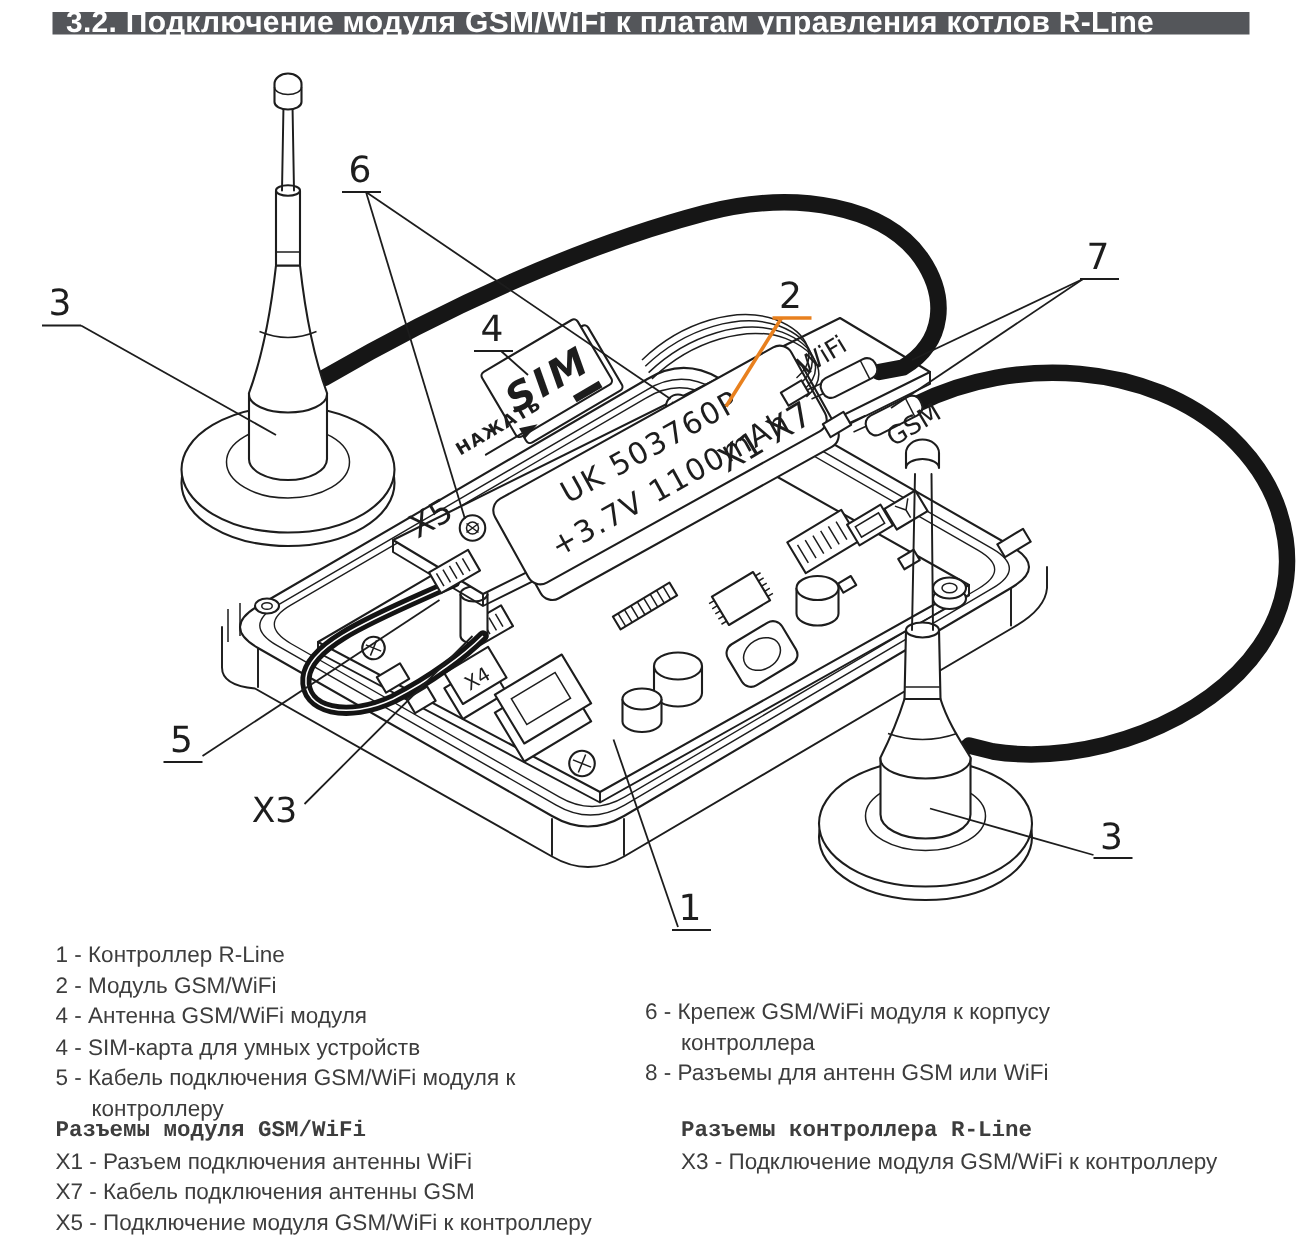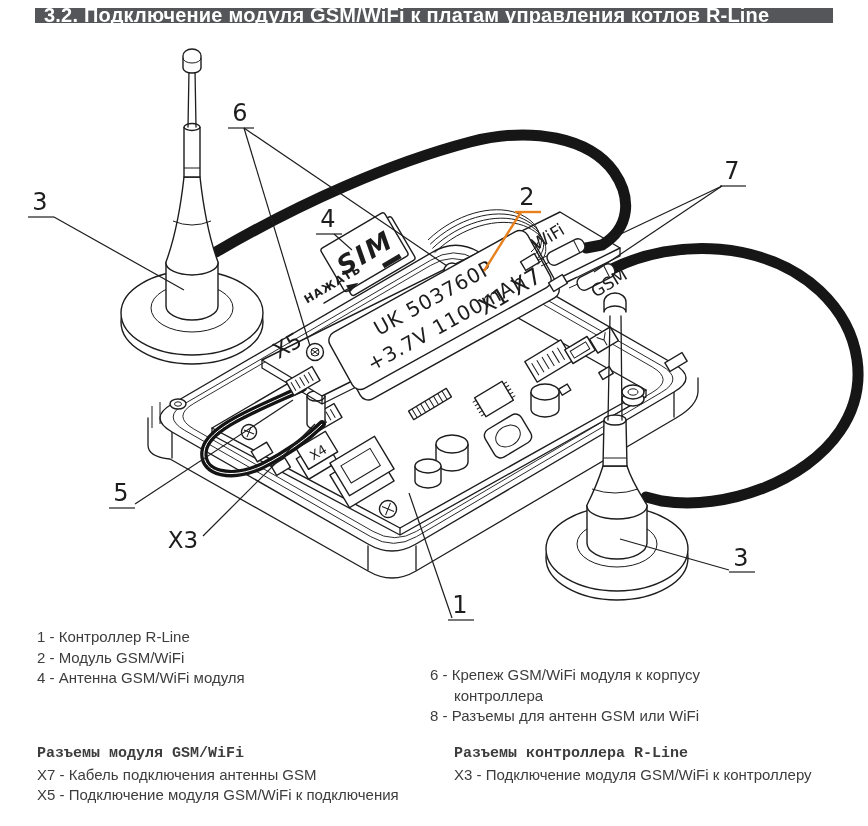--- a/index.html
+++ b/index.html
@@ -296,31 +296,34 @@
       <text class="ct" x="121" y="501" font-size="24" text-anchor="middle">5</text>
       <line class="leader" x1="109" y1="508" x2="135" y2="508"></line>
       <line class="leader" x1="135" y1="504" x2="293" y2="400"></line>
     </g>
   </svg>
 
   <div class="lcol legend-left">
     <p class="li">1 - Контроллер R-Line</p>
     <p class="li">2 - Модуль GSM/WiFi</p>
     <p class="li">4 - Антенна GSM/WiFi модуля</p>
+    <p class="li">4 - SIM-карта для умных устройств</p>
+    <p class="li">5 - Кабель подключения GSM/WiFi модуля к контроллеру</p>
   </div>
 
   <div class="lcol legend-right">
     <p class="li">6 - Крепеж GSM/WiFi модуля к корпусу контроллера</p>
     <p class="li">8 - Разъемы для антенн GSM или WiFi</p>
   </div>
 
   <div class="lcol section-module">
     <p class="li bold">Разъемы модуля GSM/WiFi</p>
+    <p class="li">X1 - Разъем подключения антенны WiFi</p>
     <p class="li">X7 - Кабель подключения антенны GSM</p>
-    <p class="li">X5 - Подключение модуля GSM/WiFi к подключения</p>
+    <p class="li">X5 - Подключение модуля GSM/WiFi к контроллеру</p>
   </div>
 
   <div class="lcol section-controller">
     <p class="li bold">Разъемы контроллера R-Line</p>
     <p class="li">X3 - Подключение модуля GSM/WiFi к контроллеру</p>
   </div>
 
 </div>
 
 </body></html>

